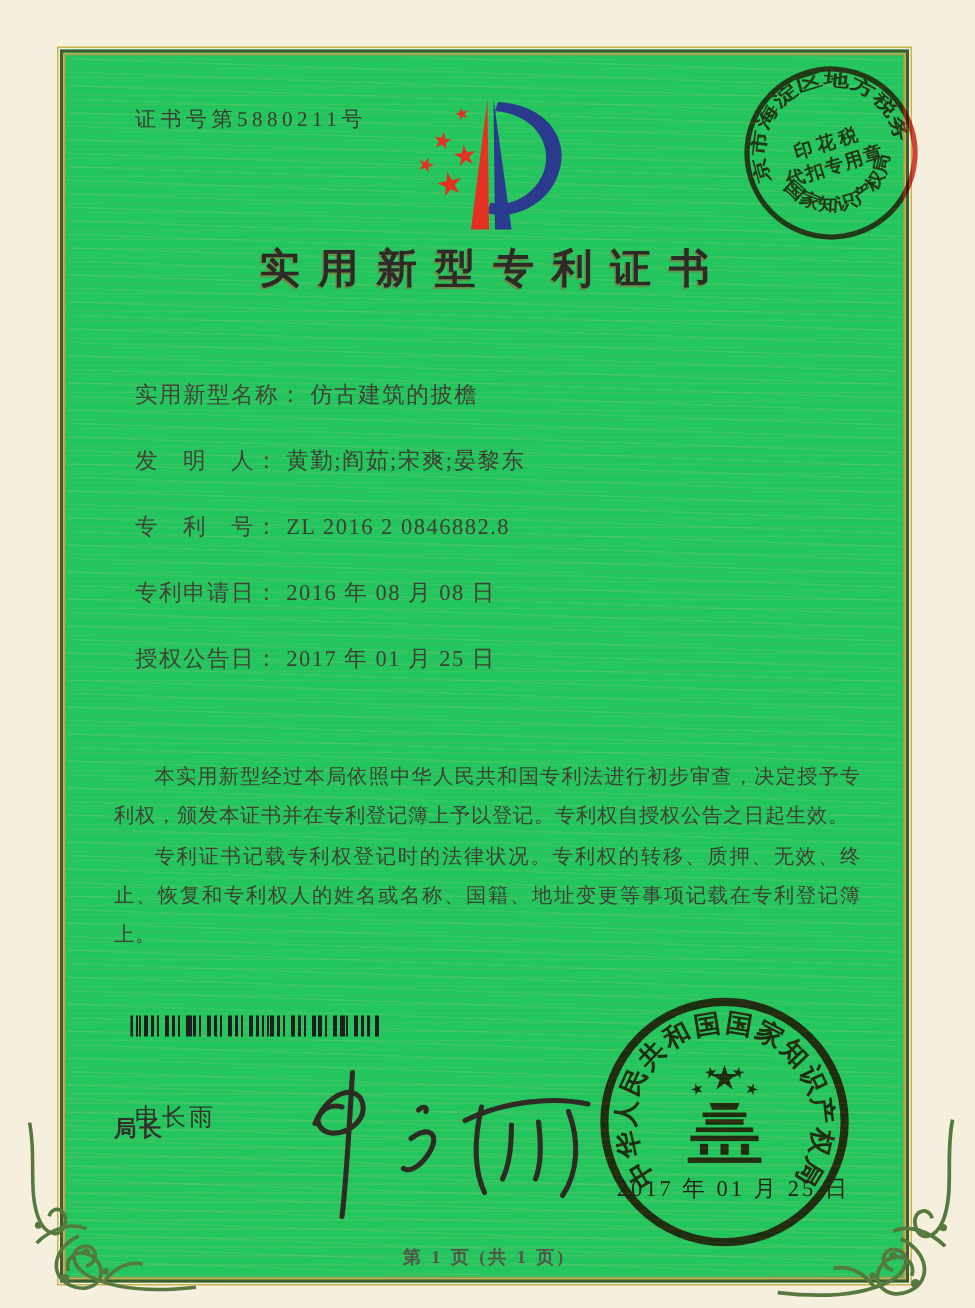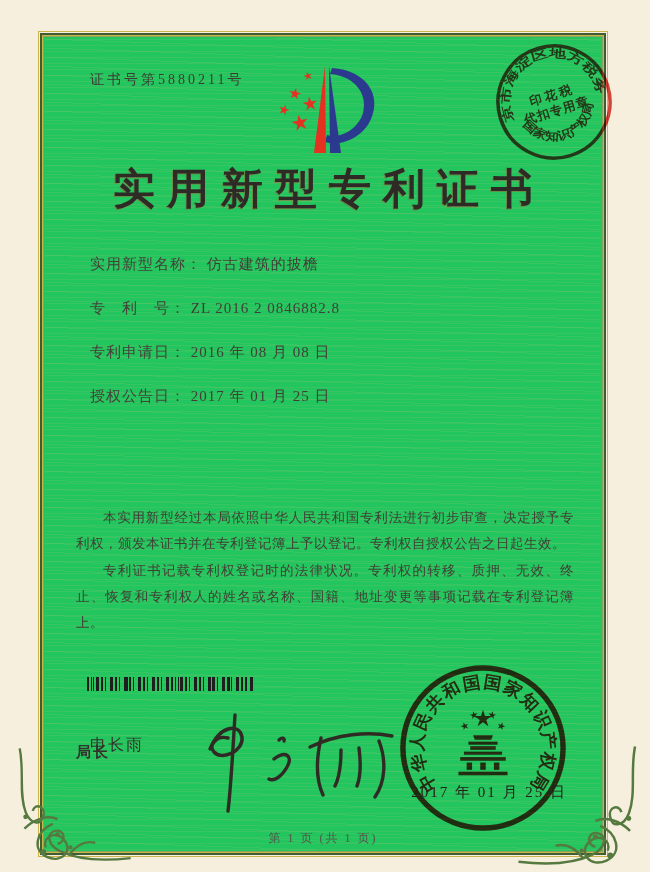--- a/index.html
+++ b/index.html
@@ -26,21 +26,21 @@
       repeating-linear-gradient(0deg, rgba(166,190,112,.16) 0 1px, transparent 1px 6px),
       repeating-linear-gradient(2deg, rgba(205,200,120,.12) 0 1px, transparent 1px 9px);
   }
   .cert-number{
     position:absolute;left:48px;top:36px;
     font-size:14px;letter-spacing:3px;color:#3c3a33;
   }
   .logo{position:absolute;left:228px;top:26px;width:118px;height:104px;}
   .title{
     position:absolute;left:0;top:126px;width:100%;
-    text-align:center;font-size:42px;font-weight:bold;color:#2e2b26;
+    text-align:center;font-size:27px;font-weight:bold;color:#2e2b26;
     letter-spacing:12px;text-indent:12px;
     text-shadow:-1px 1px 0 rgba(206,62,44,.4);
   }
   
   .fields{position:absolute;left:48px;top:219px;right:46px;}
   .frow{margin-bottom:23px;font-size:15px;line-height:21px;letter-spacing:1px;color:#45423a;white-space:nowrap;}
   .flabel{color:#45423a;}
   .fvalue{color:#413e36;}
   
   .paras{position:absolute;left:34px;right:30px;top:470px;}
@@ -69,21 +69,21 @@
   .round-seal{
     position:absolute;left:350px;top:622px;width:182px;height:182px;z-index:5;
     opacity:.93;mix-blend-mode:multiply;
   }
   .seal-date{
     position:absolute;left:352px;top:748px;width:190px;z-index:7;
     font-size:15px;letter-spacing:2px;color:#25211a;text-align:center;
   }
   .footer{
     position:absolute;left:0;bottom:6px;width:100%;text-align:center;
-    font-size:12px;color:#56544a;letter-spacing:2px;
+    font-size:12px;color:#56544a;letter-spacing:2px;font-weight:bold;
   }
   
   .flourish{position:absolute;z-index:4;}
   .flourish.bl{left:14px;bottom:8px;width:120px;height:118px;}
   .flourish.br{right:8px;bottom:4px;width:128px;height:124px;transform:scaleX(-1);}
   svg text{font-family:"Liberation Serif",serif;}
 </style>
 </head>
 <body>
 
@@ -109,20 +109,24 @@
       <use href="#star" transform="translate(30,62) scale(0.85) rotate(-12)"></use>
     </g>
   </svg>
 
   <div class="title">实用新型专利证书</div>
 
   <div class="fields">
     <div class="frow">
       <span class="flabel">实用新型名称：</span>
       <span class="fvalue">仿古建筑的披檐</span>
+    </div>
+    <div class="frow">
+      <span class="flabel">发　明　人：</span>
+      <span class="fvalue">黄勤;阎茹;宋爽;晏黎东</span>
     </div>
     <div class="frow">
       <span class="flabel">专　利　号：</span>
       <span class="fvalue">ZL 2016 2 0846882.8</span>
     </div>
     <div class="frow">
       <span class="flabel">专利申请日：</span>
       <span class="fvalue">2016 年 08 月 08 日</span>
     </div>
     <div class="frow">

